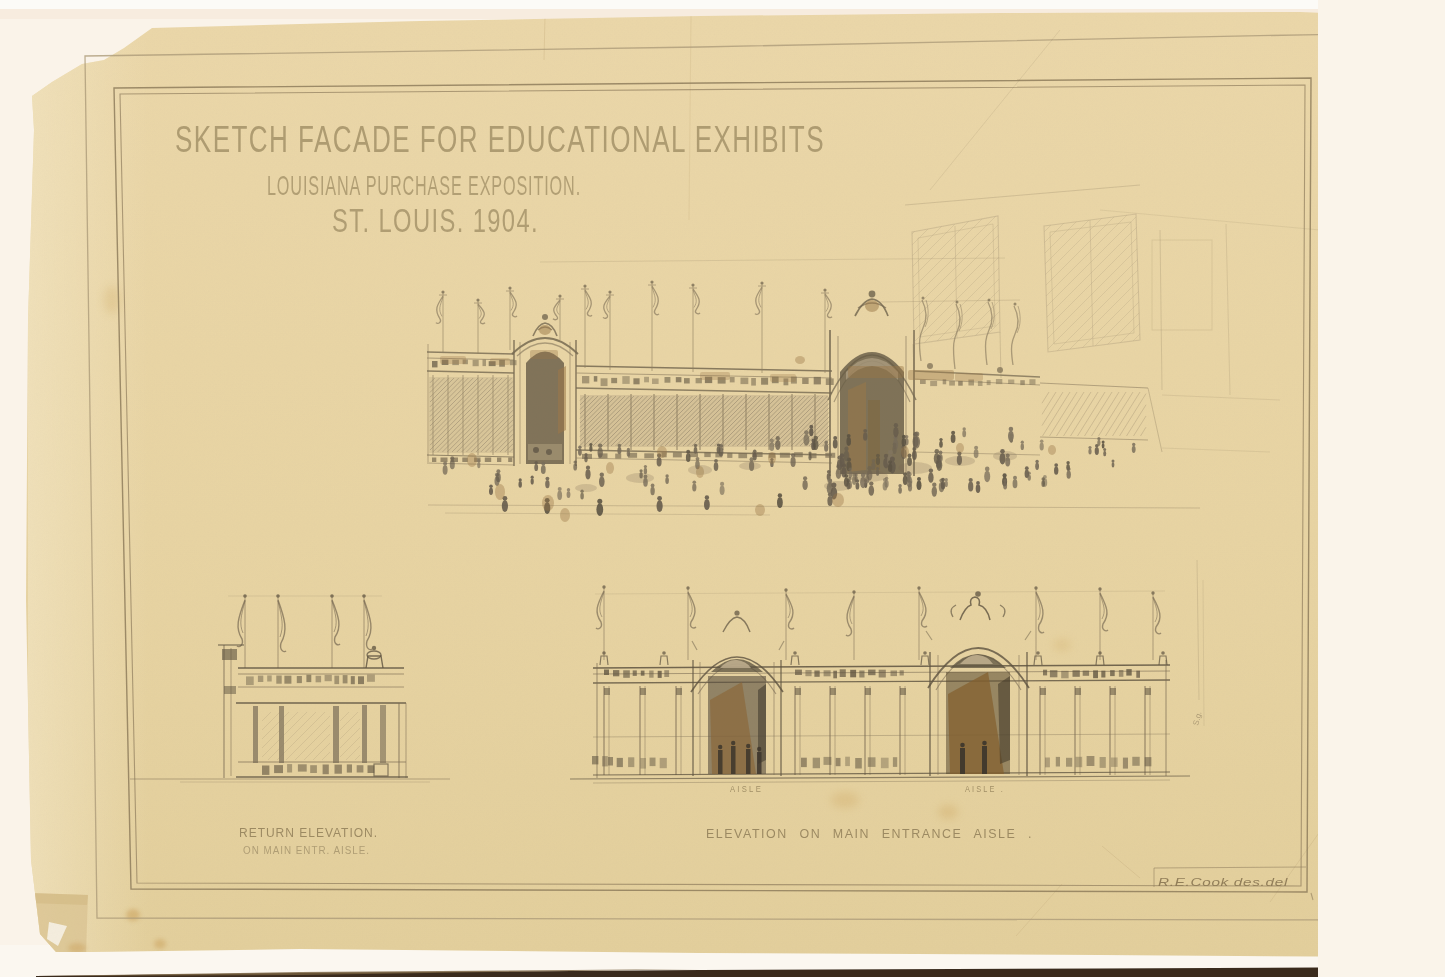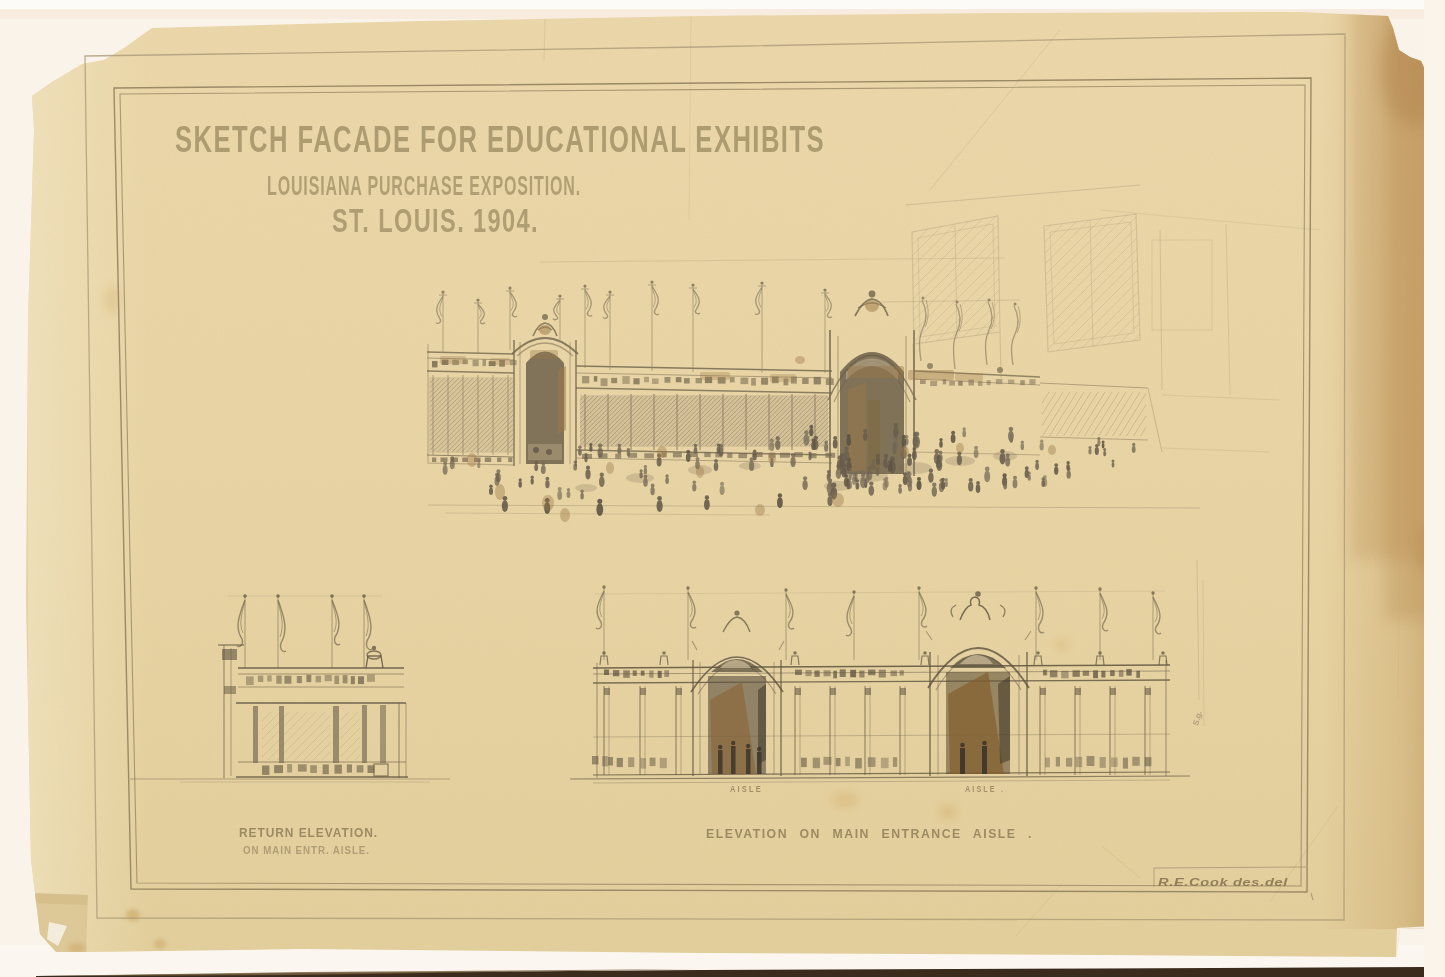--- a/index.html
+++ b/index.html
@@ -1,14 +1,14 @@
 <!DOCTYPE html>
 <html><head><meta charset="utf-8"><title>Sketch Facade</title><style>
 html,body{margin:0;padding:0;background:#faf4ea;}
-#c{position:relative;width:1424px;height:977px;overflow:hidden;font-family:"Liberation Sans",sans-serif;font-weight:bold;}
+#c{position:relative;width:1318px;height:977px;overflow:hidden;font-family:"Liberation Sans",sans-serif;}
 svg{position:absolute;left:0;top:0;display:block;}
 </style></head><body>
 <div id="c">
 <svg width="1445" height="977" viewBox="0 0 1445 977">
 <defs>
 <linearGradient id="paperg" x1="0" y1="0" x2="0" y2="1">
  <stop offset="0" stop-color="#ebd7a9"></stop>
           <stop offset="0.55" stop-color="#e8d4a3"></stop>
           <stop offset="1" stop-color="#e3cf9c"></stop>
 </linearGradient>

